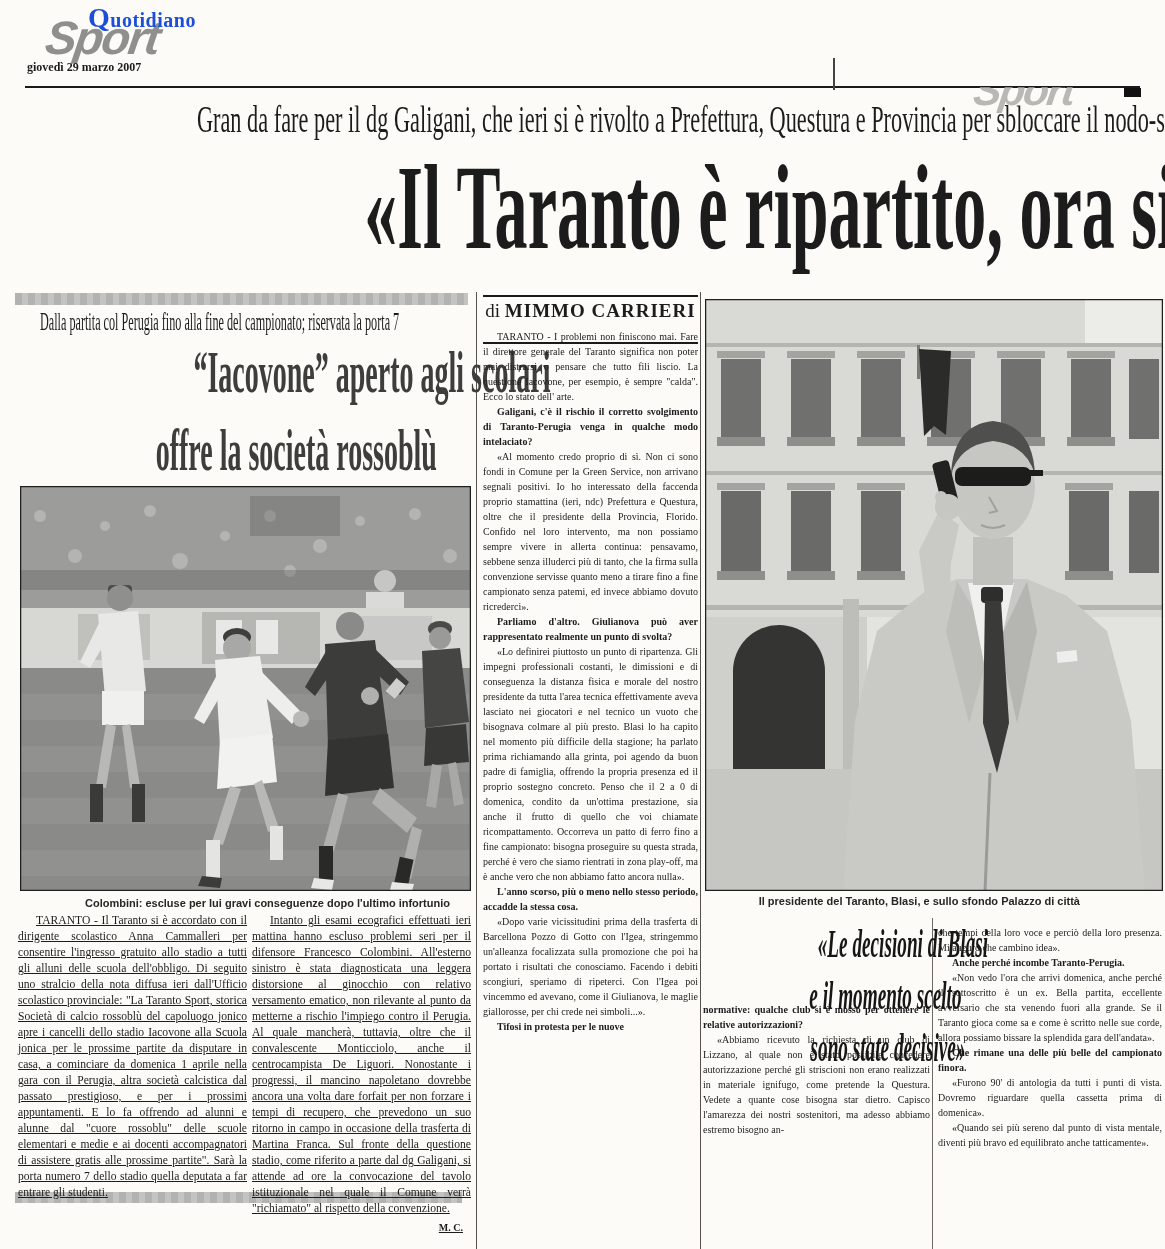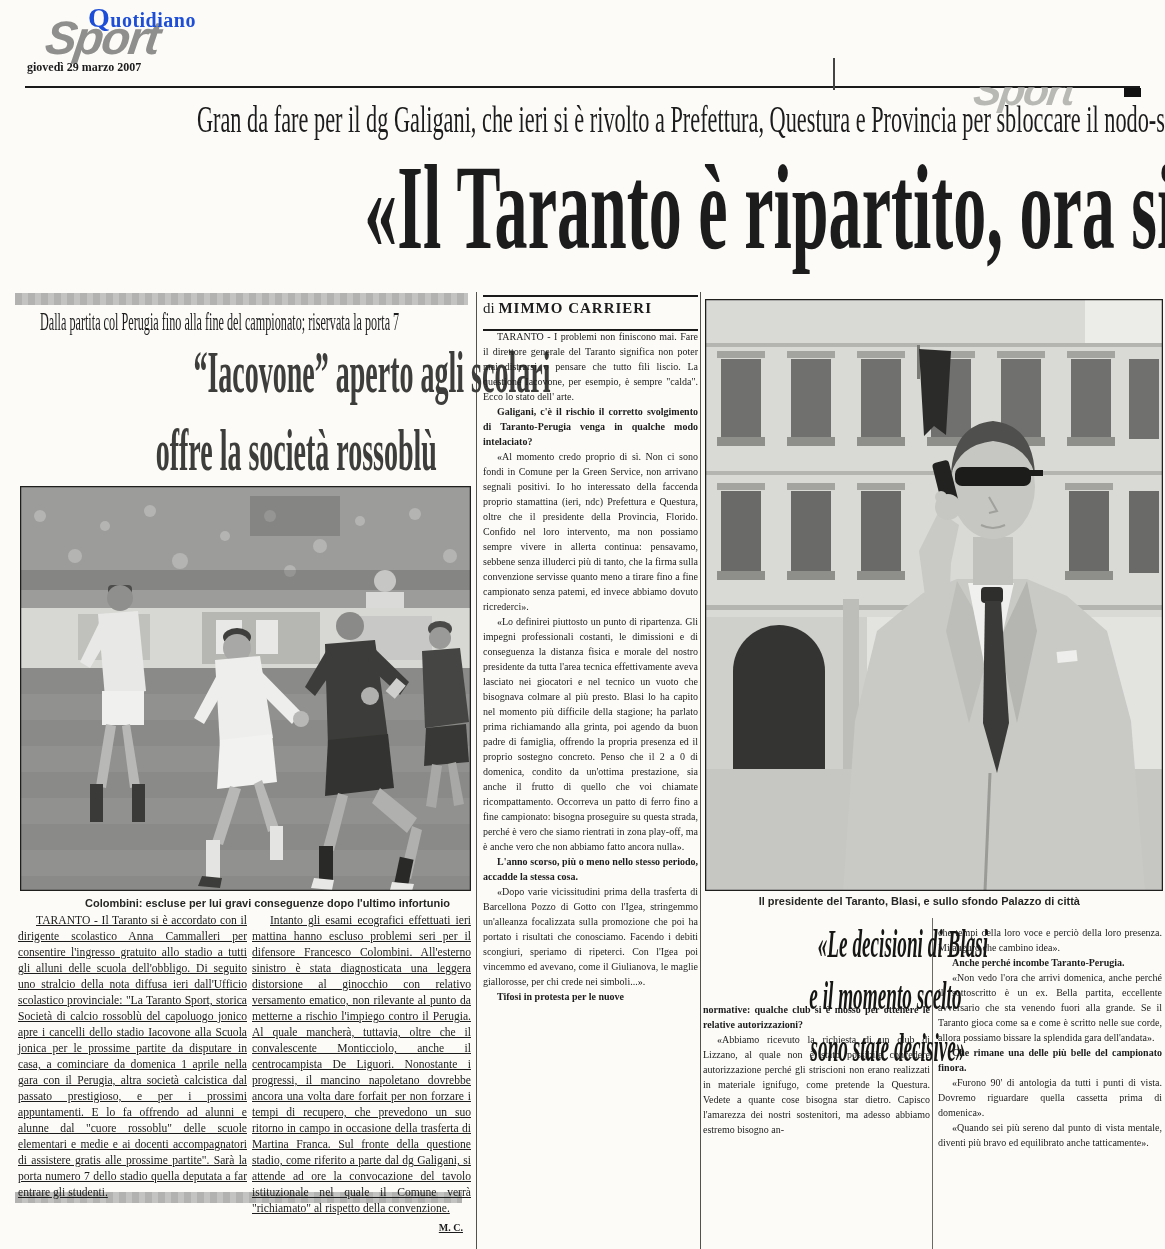--- a/index.html
+++ b/index.html
@@ -51,22 +51,22 @@
   #left-caption{left:20px;top:897px;width:430px;}
   #right-caption{left:705px;top:895px;width:375px;}
 
   .body-left{position:absolute;font-size:11.6px;line-height:16px;text-align:justify;text-decoration:underline;}
   #left-col-1{left:18px;top:913px;width:229px;}
   #left-col-2{left:252px;top:913px;width:219px;}
   .indent{text-indent:18px;margin:0;}
   #left-signature{text-align:right;font-weight:bold;font-size:10px;padding-right:8px;margin-top:3px;}
 
   
-  #byline-box{position:absolute;left:483px;top:295px;width:215px;
-      border-top:2px solid #1a1a1a;border-bottom:2px solid #1a1a1a;padding:3px 0 12px 0;font-size:15px;}
+  #byline-box{position:absolute;left:483px;top:295px;width:215px;text-align:center;
+      border-top:2px solid #1a1a1a;border-bottom:2px solid #1a1a1a;padding:3px 0 20px 0;font-size:19px;}
   #byline-name{font-weight:bold;letter-spacing:1px;}
   .col{position:absolute;font-size:10px;line-height:15px;text-align:justify;}
   #mid-col{left:483px;top:329px;width:215px;}
   .col p{margin:0;text-indent:14px;}
   .col p.bq{font-weight:bold;}
   .col p.flush{text-indent:0;}
 
   
   #pullquote{position:absolute;left:739px;top:919px;width:228px;text-align:center;
       line-height:45px;font-weight:bold;font-style:italic;color:#161614;}
@@ -213,20 +213,21 @@
   </div>
 
   <div id="byline-box">
     <span>di</span>
     <span id="byline-name">MIMMO CARRIERI</span>
   </div>
   <div id="mid-col" class="col">
     <p>TARANTO - I problemi non finiscono mai. Fare il direttore generale del Taranto significa non poter mai distrarsi o pensare che tutto fili liscio. La questione Iacovone, per esempio, è sempre "calda". Ecco lo stato dell' arte.</p>
     <p class="bq">Galigani, c'è il rischio il corretto svolgimento di Taranto-Perugia venga in qualche modo intelaciato?</p>
     <p>«Al momento credo proprio di sì. Non ci sono fondi in Comune per la Green Service, non arrivano segnali positivi. Io ho interessato della faccenda proprio stamattina (ieri, ndc) Prefettura e Questura, oltre che il presidente della Provincia, Florido. Confido nel loro intervento, ma non possiamo sempre vivere in allerta continua: pensavamo, sebbene senza illuderci più di tanto, che la firma sulla convenzione servisse quanto meno a tirare fino a fine campionato senza patemi, ed invece abbiamo dovuto ricrederci».</p>
+    <p class="bq">Parliamo d'altro. Giulianova può aver rappresentato realmente un punto di svolta?</p>
     <p>«Lo definirei piuttosto un punto di ripartenza. Gli impegni professionali costanti, le dimissioni e di conseguenza la distanza fisica e morale del nostro presidente da tutta l'area tecnica effettivamente aveva lasciato nei giocatori e nel tecnico un vuoto che bisognava colmare al più presto. Blasi lo ha capito nel momento più difficile della stagione; ha parlato prima richiamando alla grinta, poi agendo da buon padre di famiglia, offrendo la propria presenza ed il proprio sostegno concreto. Penso che il 2 a 0 di domenica, condito da un'ottima prestazione, sia anche il frutto di quello che voi chiamate ricompattamento. Occorreva un patto di ferro fino a fine campionato: bisogna proseguire su questa strada, perché è vero che siamo rientrati in zona play-off, ma è anche vero che non abbiamo fatto ancora nulla».</p>
     <p class="bq">L'anno scorso, più o meno nello stesso periodo, accadde la stessa cosa.</p>
     <p>«Dopo varie vicissitudini prima della trasferta di Barcellona Pozzo di Gotto con l'Igea, stringemmo un'alleanza focalizzata sulla promozione che poi ha portato i risultati che conosciamo. Facendo i debiti scongiuri, speriamo di ripeterci. Con l'Igea poi vincemmo ed avevano, come il Giulianova, le maglie giallorosse, per chi crede nei simboli...».</p>
     <p class="bq">Tifosi in protesta per le nuove</p>
   </div>
 
   <svg id="right-photo" width="458" height="592" viewBox="0 0 458 592">
     <rect x="0" y="0" width="458" height="592" fill="#e3e3e0"></rect>
     <rect x="0" y="0" width="458" height="318" fill="#d9d9d6"></rect>
     <rect x="380" y="0" width="78" height="48" fill="#f0f0ed" opacity="0.8"></rect>

